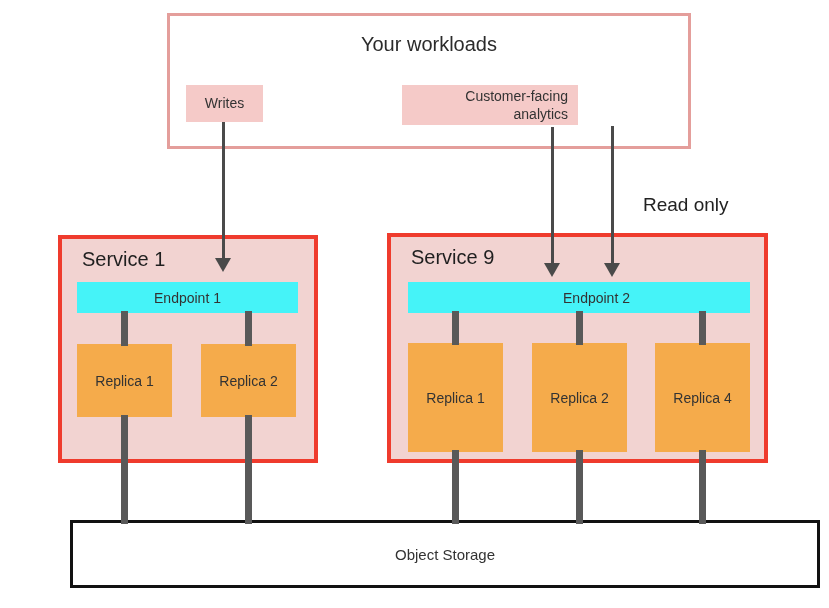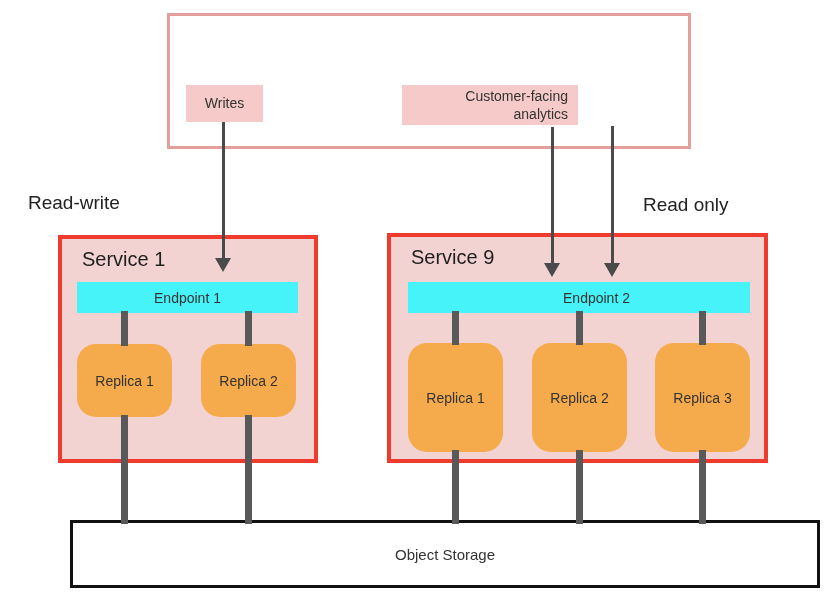--- a/index.html
+++ b/index.html
@@ -44,21 +44,21 @@
   .service-title{position:absolute;font-size:20px;color:#1f1f1f;z-index:2;}
   .svc1-title{left:82px;top:248px;}
   .svc2-title{left:411px;top:246px;}
 
   .endpoint{position:absolute;background:var(--endpoint-bg);color:var(--text-label);
     display:flex;align-items:center;justify-content:center;font-size:14px;z-index:2;}
   .ep1{left:77px;top:282px;width:221px;height:31px;}
   .ep2{left:408px;top:282px;width:342px;height:31px;padding-left:35px;}
 
   .replica{position:absolute;background:var(--replica-bg);color:var(--text-label);
-    display:flex;align-items:center;justify-content:center;font-size:14px;z-index:2;border-radius:19px;}
+    display:flex;align-items:center;justify-content:center;font-size:14px;z-index:2;}
   .s1r1{left:77px;top:344px;width:95px;height:73px;}
   .s1r2{left:201px;top:344px;width:95px;height:73px;}
   .s2r1{left:408px;top:343px;width:95px;height:109px;}
   .s2r2{left:532px;top:343px;width:95px;height:109px;}
   .s2r3{left:655px;top:343px;width:95px;height:109px;}
 
   
   .storage-box{position:absolute;left:70px;top:520px;width:750px;height:68px;
     border:3px solid var(--storage-border);background:#fff;z-index:1;
     display:flex;align-items:center;justify-content:center;
@@ -88,45 +88,45 @@
   .a2-head{left:544px;top:263px;}
   .a3-line{left:611px;top:126px;height:139px;}
   .a3-head{left:604px;top:263px;}
 </style>
 </head>
 <body>
 
 <div class="canvas">
 
   <div class="workloads-box"></div>
+  <div class="wl-title">Your workloads</div>
   <div class="wl-item wl-writes">Writes</div>
   <div class="wl-item wl-analytics">Customer-facing analytics</div>
 
-  <div class="zone-label zl-left">Read-write</div>
   <div class="zone-label zl-right">Read only</div>
 
   <div class="arrow-line a1-line"></div>
   <div class="arrow-head a1-head"></div>
   <div class="arrow-line a2-line"></div>
   <div class="arrow-head a2-head"></div>
   <div class="arrow-line a3-line"></div>
   <div class="arrow-head a3-head"></div>
 
   <div class="service-box svc1"></div>
   <div class="service-title svc1-title">Service 1</div>
   <div class="endpoint ep1">Endpoint 1</div>
   <div class="replica s1r1">Replica 1</div>
   <div class="replica s1r2">Replica 2</div>
 
   <div class="service-box svc2"></div>
   <div class="service-title svc2-title">Service 9</div>
   <div class="endpoint ep2">Endpoint 2</div>
   <div class="replica s2r1">Replica 1</div>
   <div class="replica s2r2">Replica 2</div>
-  <div class="replica s2r3">Replica 3</div>
+  <div class="replica s2r3">Replica 4</div>
 
   <div class="storage-box">
     <span>Object Storage</span>
   </div>
 
   <div class="connector c-s1-e-r1"></div>
   <div class="connector c-s1-e-r2"></div>
   <div class="connector c-s1-r1-st"></div>
   <div class="connector c-s1-r2-st"></div>
   <div class="connector c-s2-e-r1"></div>

